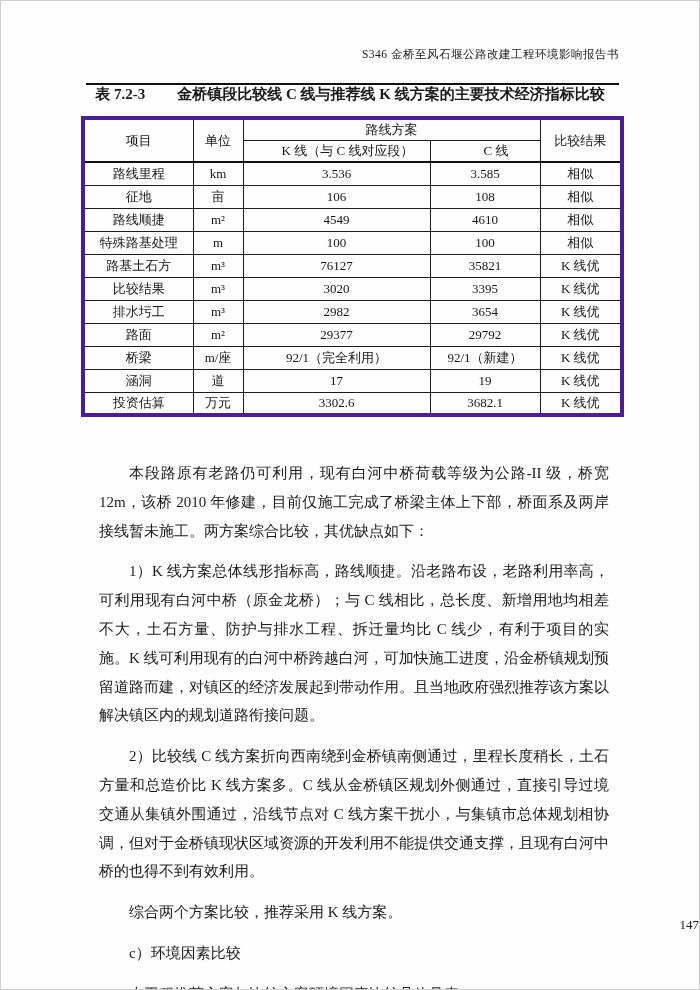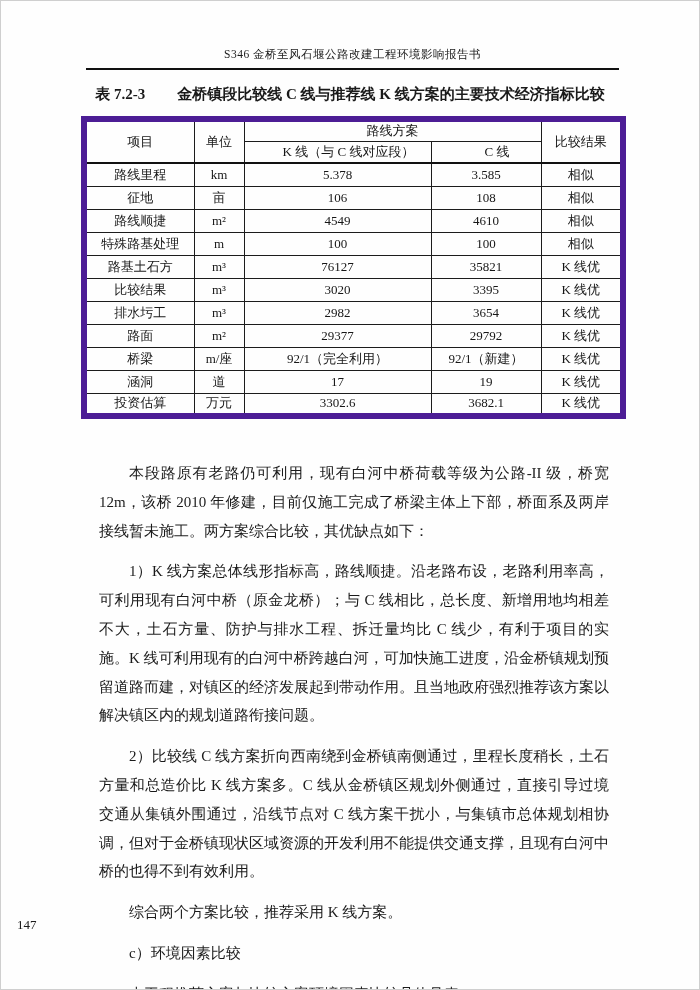--- a/index.html
+++ b/index.html
@@ -13,24 +13,24 @@
     border: 1px solid #cfcfcf;
     font-family: "Liberation Serif", "DejaVu Serif", serif;
     color: #1a1a1a;
     overflow: hidden;
   }
 
   
   .running-header {
     position: absolute;
     top: 46px; left: 85px; right: 80px;
-    text-align: center;
+    text-align: right;
     font-size: 11.5px;
     letter-spacing: 0.5px;
-    padding-bottom: 6px;
+    padding-bottom: 21px;
     border-bottom: 2px solid #111;
   }
 
   
   .table-caption {
     position: absolute;
     top: 84px; left: 0; right: 0;
     text-align: center;
     font-weight: bold;
     font-size: 15px;
@@ -51,21 +51,21 @@
     border: 1px solid #1c1c1c;
     text-align: center;
     vertical-align: middle;
     padding: 0 2px;
     font-weight: normal;
     height: 23px;
     line-height: 1.2;
     overflow: hidden;
     white-space: nowrap;
   }
-  table.cmp { border: 6px solid #4c1d95; }
+  table.cmp { border: 4px solid #4c1d95; }
   table.cmp thead tr.sub th { border-top: 1px solid #1c1c1c; padding-left: 24px; }
   table.cmp thead tr.sub th,
   table.cmp thead th[rowspan] { border-bottom: 2px solid #111; }
   table.cmp thead th { height: 22px; }
 
   
   .body-text {
     position: absolute;
     top: 446px; left: 86px;
     width: 534px;
@@ -73,21 +73,21 @@
     line-height: 28.8px;
     text-align: justify;
     text-justify: inter-ideograph;
   }
   .body-text p { margin: 12px; text-indent: 2em; }
 
   
   .page-number {
     position: absolute;
     top: 916px; left: 16px; right: 0;
-    text-align: left;
+    text-align: right;
     font-size: 13px;
   }
 </style>
 </head>
 <body>
 
 <div class="page">
 
   <div class="running-header">
     <span>S346 金桥至风石堰公路改建工程环境影响报告书</span>
@@ -114,21 +114,21 @@
       </tr>
       <tr class="sub">
         <th>K 线（与 C 线对应段）</th>
         <th>C 线</th>
       </tr>
     </thead>
     <tbody>
       <tr>
         <td>路线里程</td>
         <td>km</td>
-        <td>5.378</td>
+        <td>3.536</td>
         <td>3.585</td>
         <td>相似</td>
       </tr>
       <tr>
         <td>征地</td>
         <td>亩</td>
         <td>106</td>
         <td>108</td>
         <td>相似</td>
       </tr>

